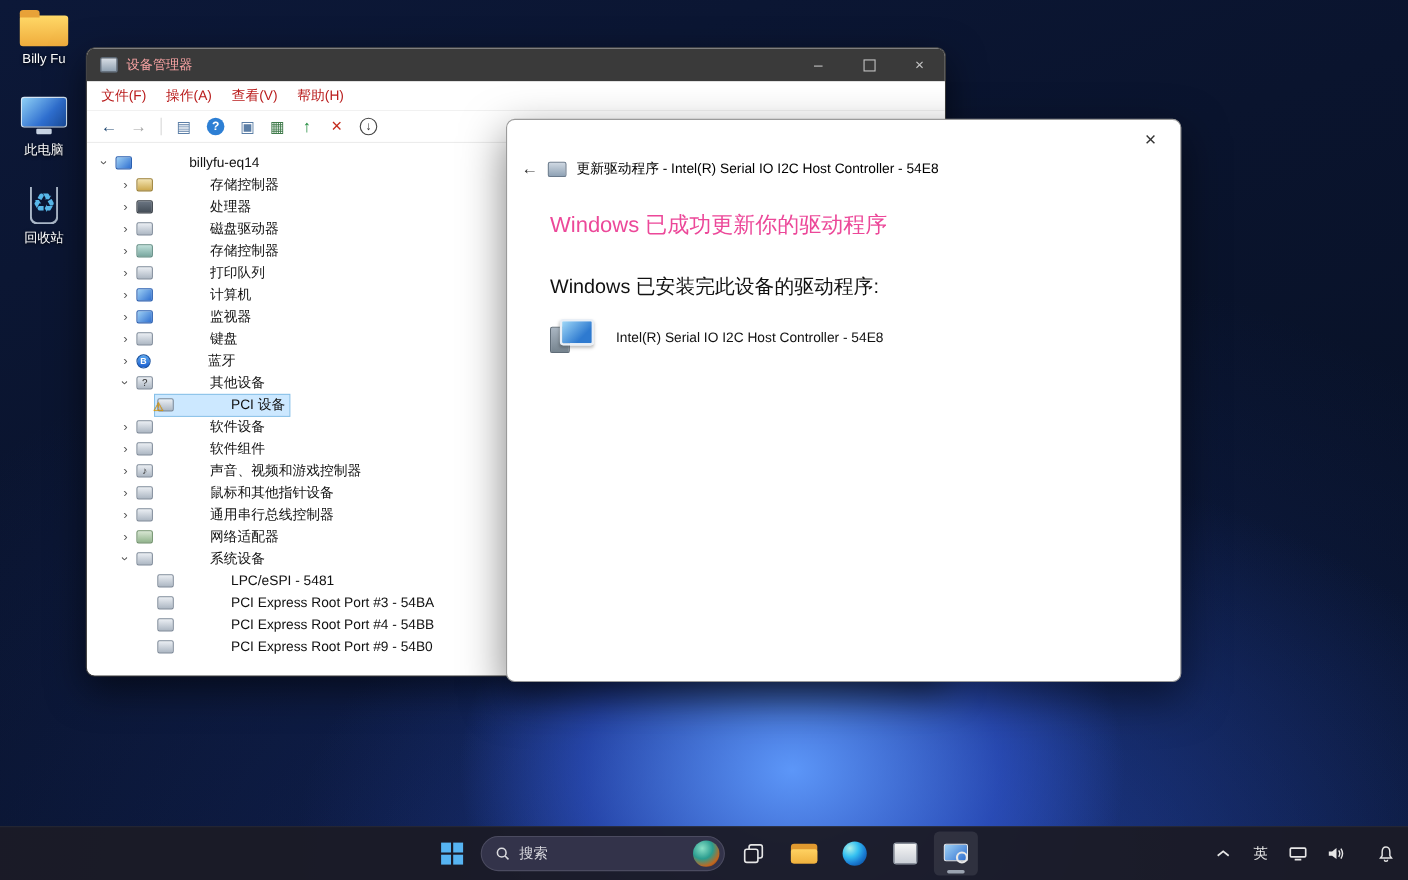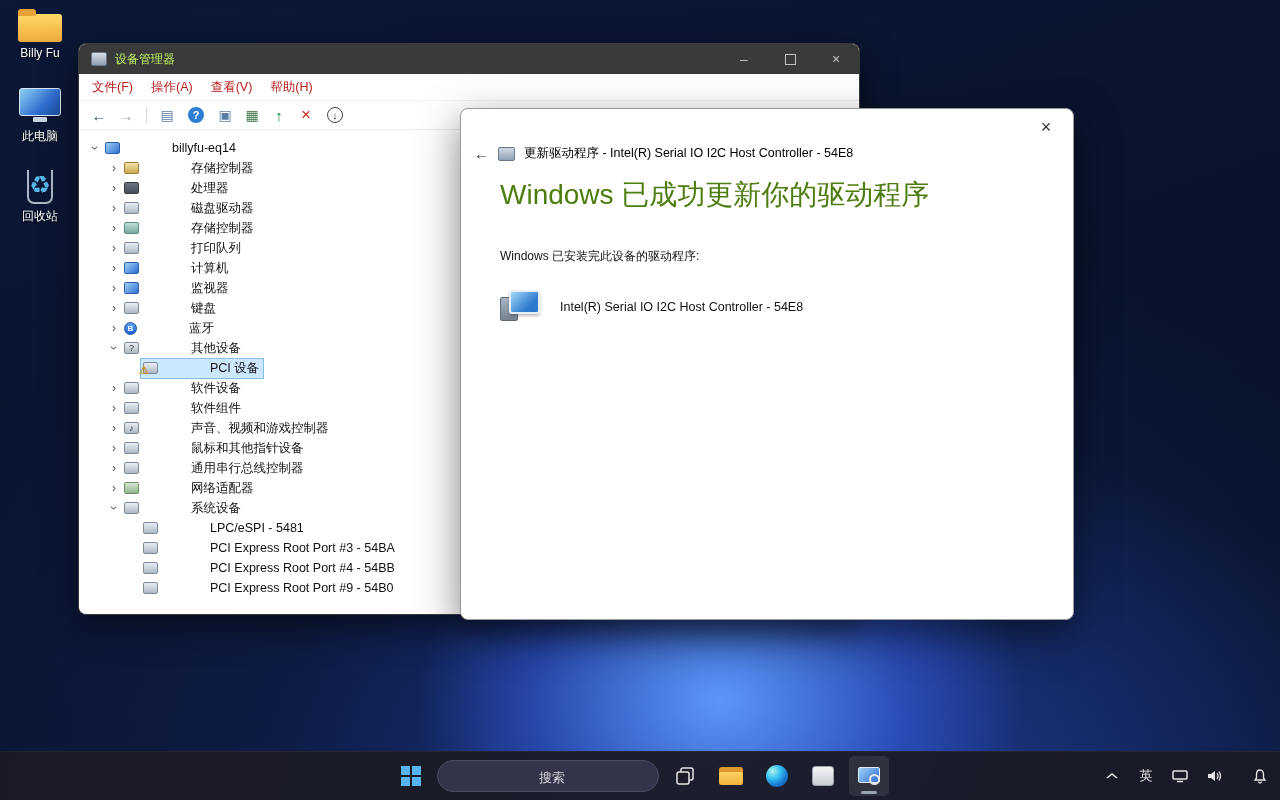--- a/index.html
+++ b/index.html
@@ -23,21 +23,21 @@
   .dimg.recycle-bin{display:flex;align-items:center;justify-content:center;color:#58b8ea;font-size:24px;}
   .dimg.recycle-bin::before{content:'';position:absolute;left:9px;top:4px;right:9px;bottom:0;
     border:2px solid rgba(225,238,250,.75);border-top:none;border-radius:0 0 7px 7px;}
   .dlabel{color:#fff;font-size:12px;text-align:center;text-shadow:0 1px 3px rgba(0,0,0,.95);}
 
   
   #dm-window{position:absolute;left:78px;top:43px;width:780px;height:570px;background:#fff;
     border-radius:8px;overflow:hidden;border:1px solid #3a3a3a;box-shadow:0 12px 34px rgba(0,0,0,.55);}
   .titlebar{height:30px;background:#3a3a3a;display:flex;align-items:center;padding-left:12px;gap:8px;}
   .tb-appicon{width:14px;height:12px;border-radius:2px;background:linear-gradient(#d8dee5,#8fa0b0);border:1px solid #6a7888;}
-  .tb-title{color:#bef264;font-size:12px;}
+  .tb-title{color:#fca5a5;font-size:12px;}
   .win-controls{margin-left:auto;display:flex;height:100%;}
   .wc{width:46px;height:100%;display:flex;align-items:center;justify-content:center;color:#c2c2c2;font-size:14px;}
   .wc .maxbox{width:9px;height:9px;border:1px solid #c2c2c2;display:inline-block;}
   .menubar{height:26px;border-bottom:1px solid #f1f1f1;display:flex;align-items:center;padding-left:4px;font-size:12.5px;color:#b91c1c;background:#fff;}
   .menu-item{padding:4px 9px;}
   .toolbar{height:28px;border-bottom:1px solid #ececec;display:flex;align-items:center;padding-left:8px;gap:3px;background:#fff;}
   .tbtn{width:24px;height:22px;display:flex;align-items:center;justify-content:center;font-size:14px;background:none;border:none;padding:0;}
   .tbtn.round{width:16px;height:16px;border-radius:50%;background:#2d7fd4;color:#fff!important;font-size:11px;font-weight:bold;margin:0 6px;}
   .tbtn.circled{width:16px;height:16px;border:1.5px solid #444;border-radius:50%;font-size:11px;margin:0 6px;}
   .tsep{width:1px;height:16px;background:#d8d8d8;margin:0 5px;}
@@ -61,43 +61,43 @@
   .warnbadge{position:absolute;left:-5px;bottom:-4px;font-size:11px;color:#f0a500;text-shadow:0 0 1px #7a5200;}
   .tlabel{white-space:nowrap;margin-left:46px;}
 
   
   #wizard{position:absolute;left:460px;top:108px;width:612px;height:510px;background:#fff;border-radius:8px;
     border:1px solid #9a9a9a;box-shadow:0 14px 40px rgba(0,0,0,.5);}
   .wiz-close{position:absolute;top:8px;right:16px;font-size:18px;color:#333;width:22px;text-align:center;background:none;border:none;padding:0;}
   .wiz-header{position:absolute;top:36px;left:13px;display:flex;align-items:center;gap:9px;font-size:12.5px;color:#000;}
   .wiz-back{font-size:15px;color:#333;}
   .wiz-hicon{width:15px;height:12px;border-radius:2px;background:linear-gradient(#cfd8e2,#8fa2b5);border:1px solid #6a7a8c;}
-  .wiz-heading{position:absolute;top:67px;left:39px;font-size:28px;font-weight:400;color:#4d7c0f;}
-  .wiz-body{position:absolute;top:139px;left:39px;font-size:12px;color:#111;}
+  .wiz-heading{position:absolute;top:82px;left:39px;font-size:20px;font-weight:400;color:#ec4899;}
+  .wiz-body{position:absolute;top:139px;left:39px;font-size:18px;color:#111;}
   .wiz-device{position:absolute;top:181px;left:39px;display:flex;align-items:center;gap:20px;font-size:12.5px;color:#111;text-align:right;}
   .dev-icon{width:40px;height:34px;position:relative;flex:0 0 auto;}
   .dev-icon::before{content:'';position:absolute;left:0;top:7px;width:16px;height:22px;border-radius:2px;
     background:linear-gradient(#aab6c2,#76848f);border:1px solid #5f6c78;}
   .dev-icon::after{content:'';position:absolute;left:9px;top:0;width:27px;height:20px;border-radius:3px;
     background:linear-gradient(135deg,#9fd8f8,#2e7ad0 70%);border:2px solid #e9eff6;box-shadow:0 2px 3px rgba(0,0,0,.25);}
   .wiz-footer{position:absolute;left:0;right:0;bottom:0;height:40px;background:#f5f5f5;border-top:1px solid #e0e0e0;
     border-radius:0 0 8px 8px;display:flex;align-items:center;justify-content:flex-end;padding-right:12px;box-sizing:border-box;}
   .wiz-close-btn{width:80px;height:24px;background:#fff;border:1px solid #0067c0;border-radius:3px;font-size:12px;
     color:#000;font-family:inherit;}
 
   
   #taskbar{position:absolute;left:0;right:0;bottom:0;height:48px;background:rgba(27,27,39,.96);border-top:1px solid rgba(255,255,255,.05);}
   .tb-center{position:absolute;left:50%;top:0;transform:translateX(-50%);height:48px;display:flex;align-items:center;gap:6px;}
   .titem{width:40px;height:40px;border-radius:5px;display:flex;align-items:center;justify-content:center;position:relative;}
   .titem.active{background:rgba(255,255,255,.09);}
   .titem.active::after{content:'';position:absolute;bottom:2px;left:50%;transform:translateX(-50%);
     width:16px;height:3px;border-radius:2px;background:#9aa3b0;}
   .win-logo{width:9px;height:9px;background:#56b4f2;box-shadow:11px 0 #56b4f2,0 11px #56b4f2,11px 11px #56b4f2;margin:0 11px 11px 0;}
   .search-pill{height:32px;width:222px;background:#33334a;border:1px solid #4b4b60;border-radius:16px;
-    display:flex;align-items:center;gap:8px;padding:0 4px 0 12px;color:#d9d9de;font-size:13px;box-sizing:border-box;flex-direction:column;}
+    display:flex;align-items:center;gap:8px;padding:0 4px 0 12px;color:#d9d9de;font-size:13px;box-sizing:border-box;}
   .search-badge{margin-left:auto;width:24px;height:24px;border-radius:50%;
     background:radial-gradient(circle at 35% 30%,#8ae0c6,#2a9d8f 42%,#c2671f 72%,#6e2f0e 95%);}
   .folder-mini{position:relative;width:24px;height:18px;}
   .folder-mini::before{content:'';position:absolute;inset:0;background:#e0992f;border-radius:3px;}
   .folder-mini::after{content:'';position:absolute;left:0;right:0;top:5px;bottom:0;background:linear-gradient(#ffd262,#f0b23e);border-radius:2px 2px 3px 3px;}
   .edge-circle{width:22px;height:22px;border-radius:50%;
     background:radial-gradient(circle at 30% 28%,#aef0e8,#35c1f1 35%,#1b7fd4 62%,#0b4fa0 88%);}
   .app-sq{width:20px;height:18px;border-radius:3px;background:linear-gradient(#f6f6f6,#c9ced6);border:1px solid #9aa2ad;}
   .dm-mini{position:relative;width:22px;height:18px;}
   .dm-mini::before{content:'';position:absolute;left:0;top:0;width:20px;height:14px;border-radius:2px;

